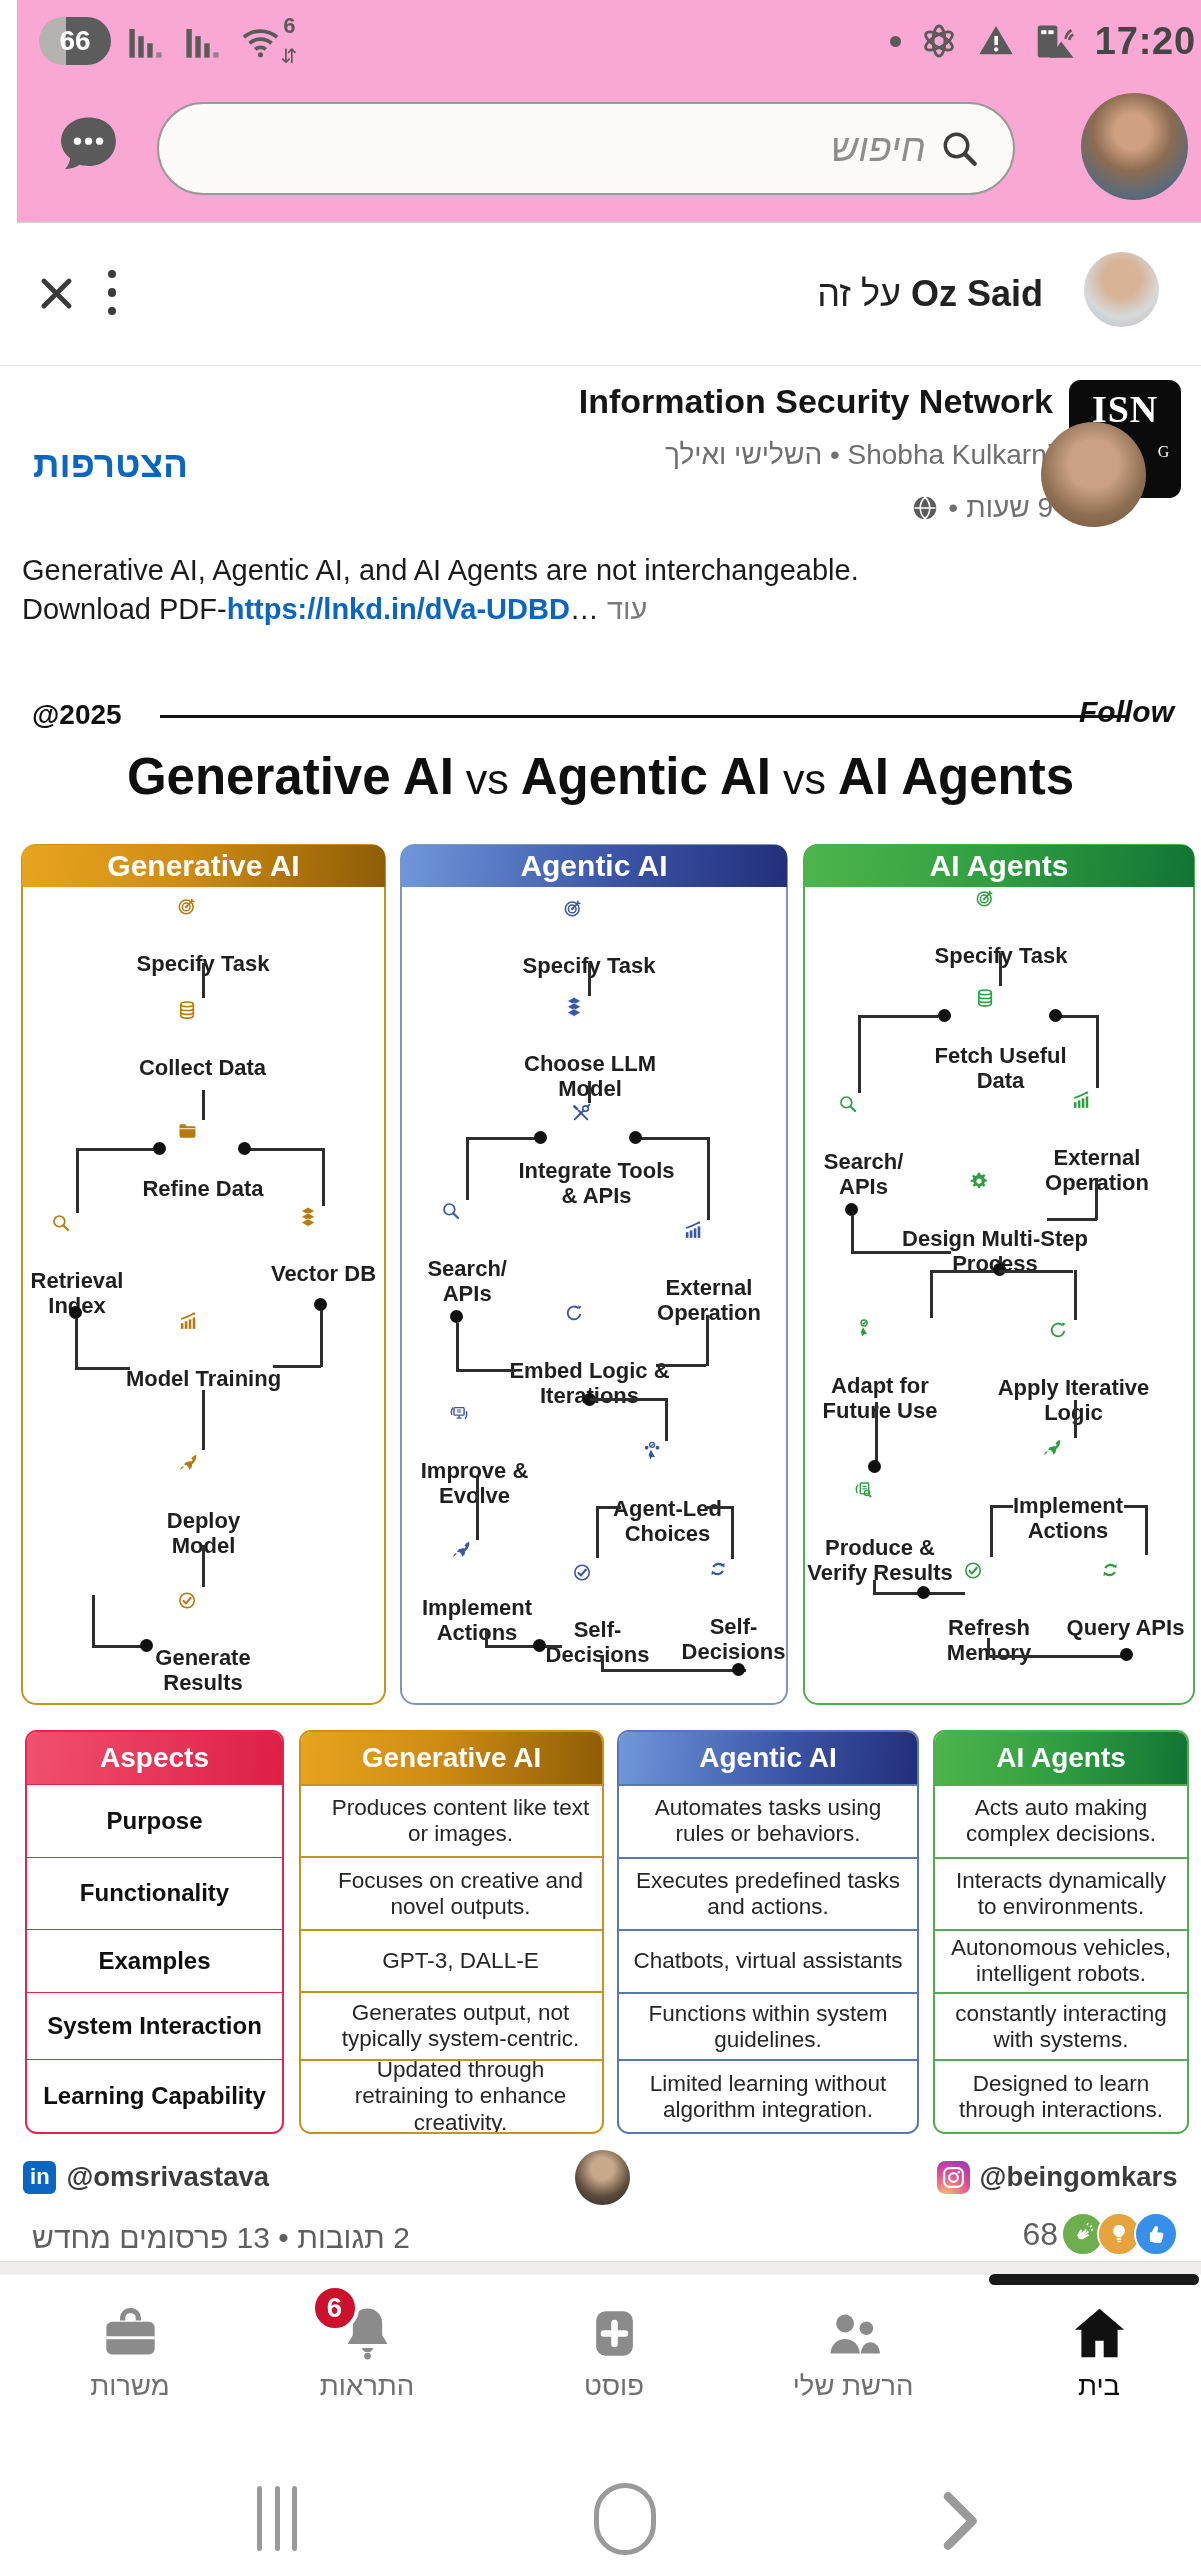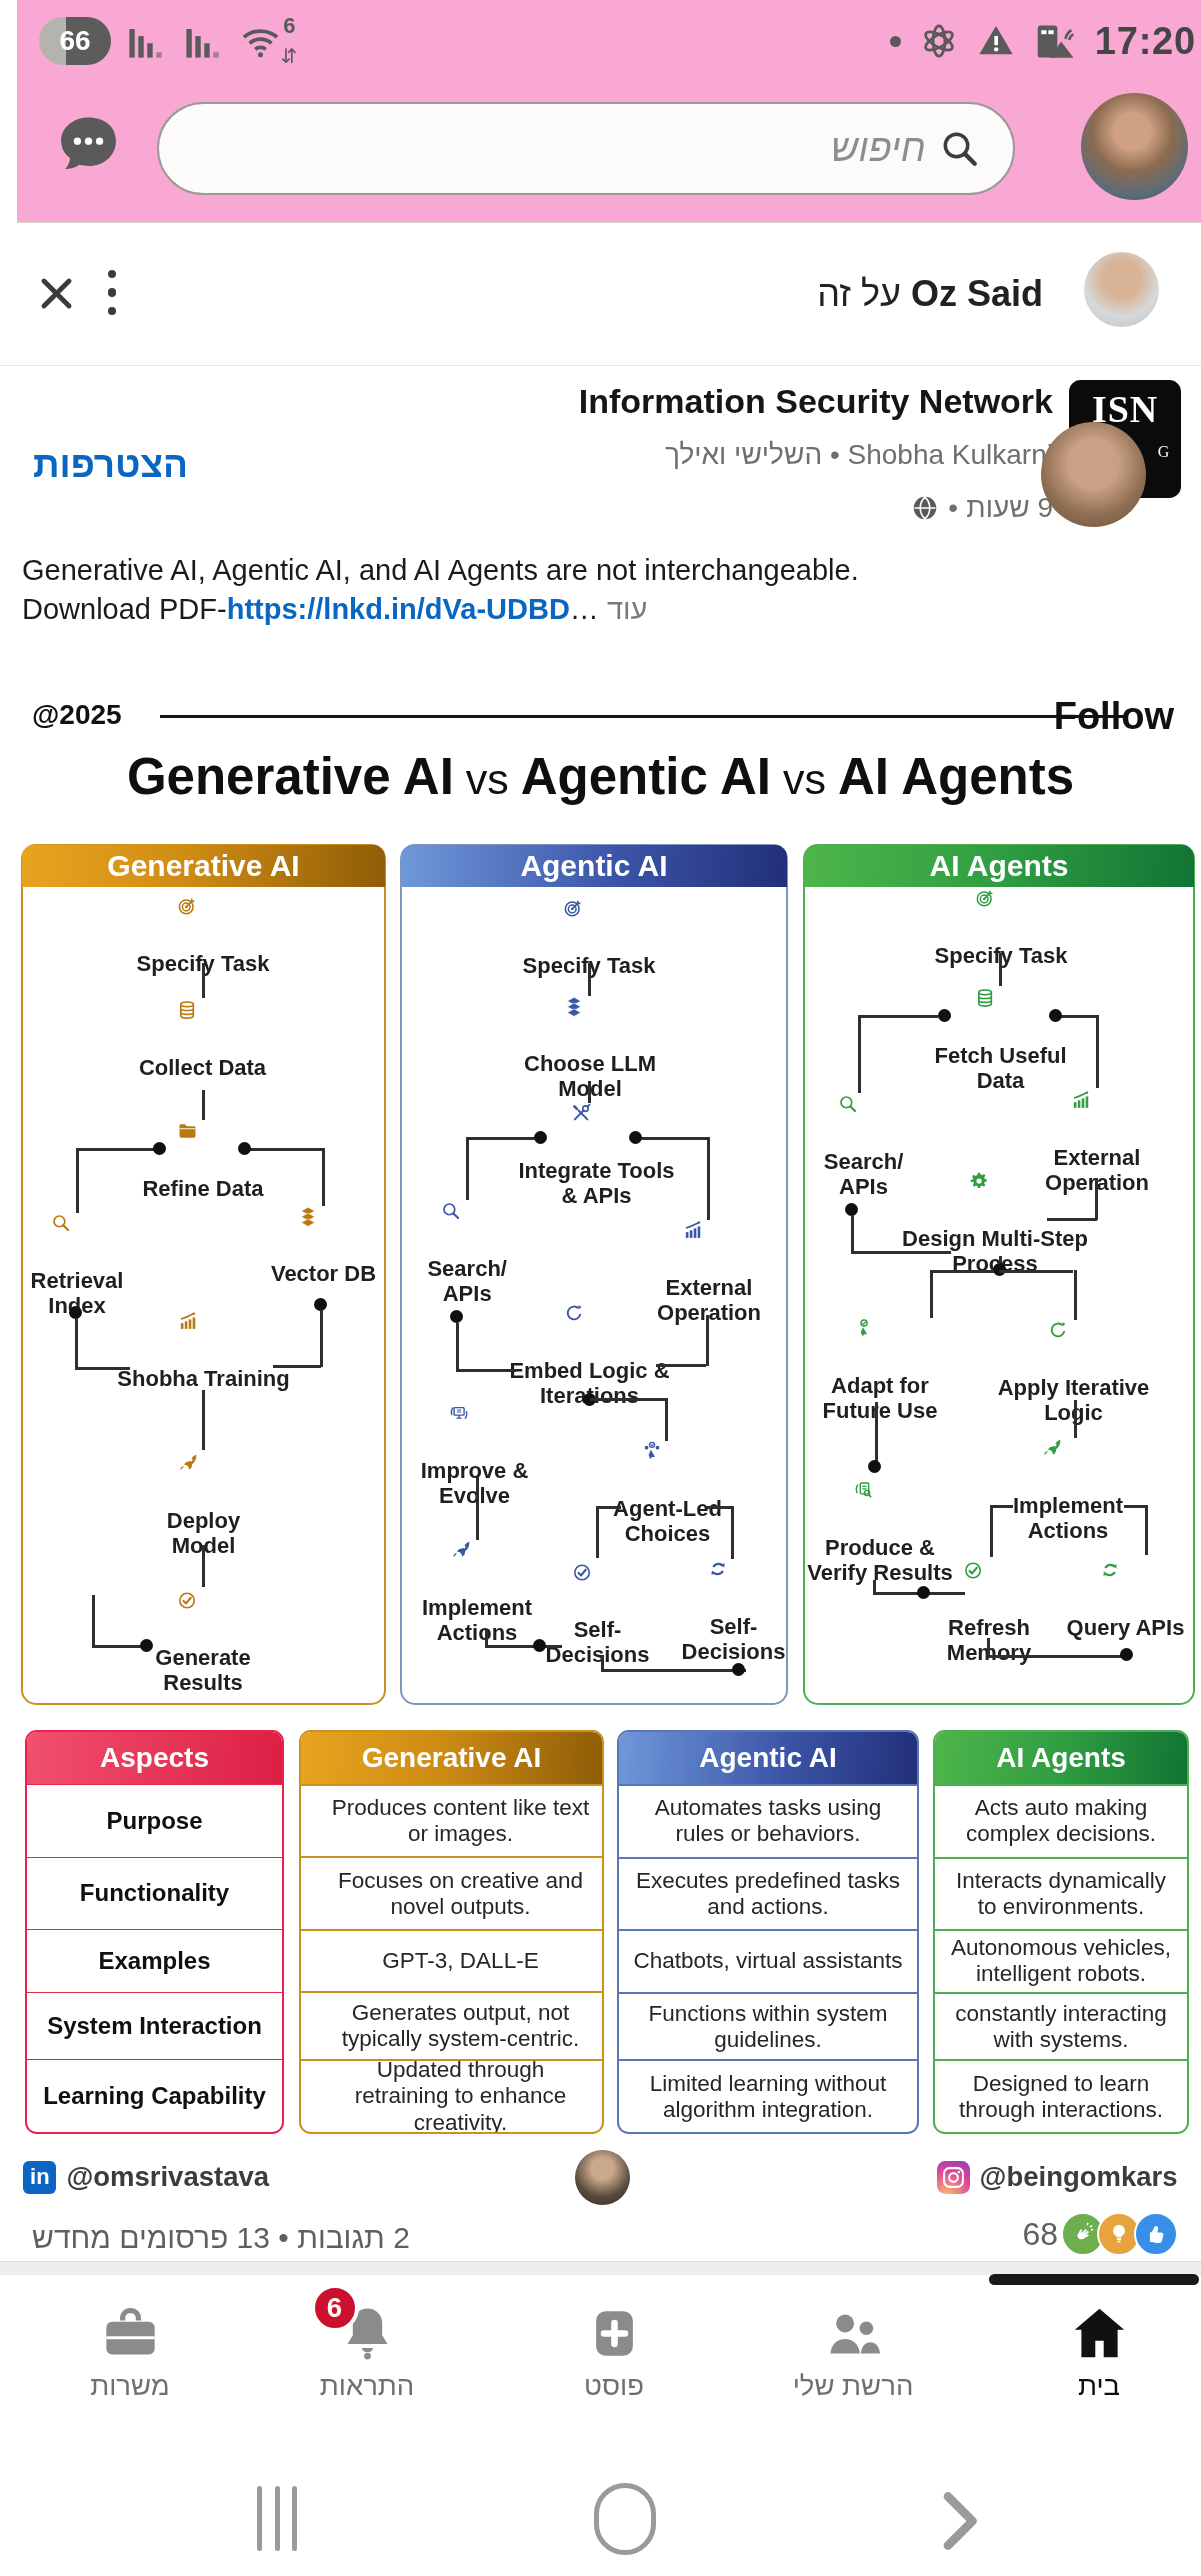--- a/index.html
+++ b/index.html
@@ -49,21 +49,21 @@
           display:flex;align-items:center;gap:8.3px;}
   .join{position:absolute;left:33px;top:67px;font-size:37px;font-weight:700;color:#0b66c2;}
   
   .ptext{position:absolute;top:551px;left:22px;right:22px;font-size:29px;line-height:1.36;color:#1b1b1b;}
   .ptext .lnk{color:#0a66c2;font-weight:700;}
   .ptext .more{color:#7a7a7a;}
   
   .ig{position:absolute;top:677px;left:0;right:0;height:1535px;background:#fff;}
   .igcredit{position:absolute;left:32px;top:22px;font-size:28px;font-weight:800;color:#111;}
   .igline{position:absolute;left:160px;top:38px;width:966px;height:3.3px;background:#141414;}
-  .igfollow{position:absolute;right:27px;top:18.4px;font-size:38px;font-weight:800;color:#111;}
+  .igfollow{position:absolute;right:27px;top:18.4px;font-size:30px;font-weight:800;color:#111;font-style:italic;}
   .igtitle{position:absolute;top:70px;left:0;right:0;text-align:center;font-size:51px;font-weight:800;color:#0f0f0f;}
   .igtitle .vs{font-weight:500;font-size:43px;}
   
   .fcard{position:absolute;top:167px;height:861px;background:#fff;border-radius:15px;box-sizing:border-box;}
   .fhead{height:42px;border-radius:11.7px 11.7px 0 0;margin:-0.8px -0.8px 0 -0.8px;display:flex;align-items:center;
          justify-content:center;color:#fff;font-size:30px;font-weight:700;}
   .node{position:absolute;display:flex;flex-direction:column;align-items:center;text-align:center;}
   .node svg{width:52px;height:52px;display:block;}
   .nl{font-weight:700;font-size:22px;line-height:1.12;color:#1f1f1f;margin-top:4.2px;}
   .c1{left:21px;width:365px;border:2.5px solid #c8921d;}
@@ -447,21 +447,21 @@
       <div class="node" style="left:242px;top:360px;width:117px">
         <svg viewBox="0 0 62 62" width="52" height="52">
             <use href="#i-layers"></use>
           </svg>
           <div class="nl">Vector DB</div>
         </div>
       <div class="node" style="left:76px;top:465px;width:209px">
         <svg viewBox="0 0 62 62" width="52" height="52">
             <use href="#i-chart"></use>
           </svg>
-          <div class="nl">Shobha Training</div>
+          <div class="nl">Model Training</div>
         </div>
       <div class="node" style="left:118px;top:607px;width:125px">
         <svg viewBox="0 0 62 62" width="52" height="52">
             <use href="#i-rocket"></use>
           </svg>
           <div class="nl">Deploy Model</div>
         </div>
       <div class="node" style="left:105px;top:744px;width:150px">
         <svg viewBox="0 0 62 62" width="52" height="52">
             <use href="#i-check"></use>

